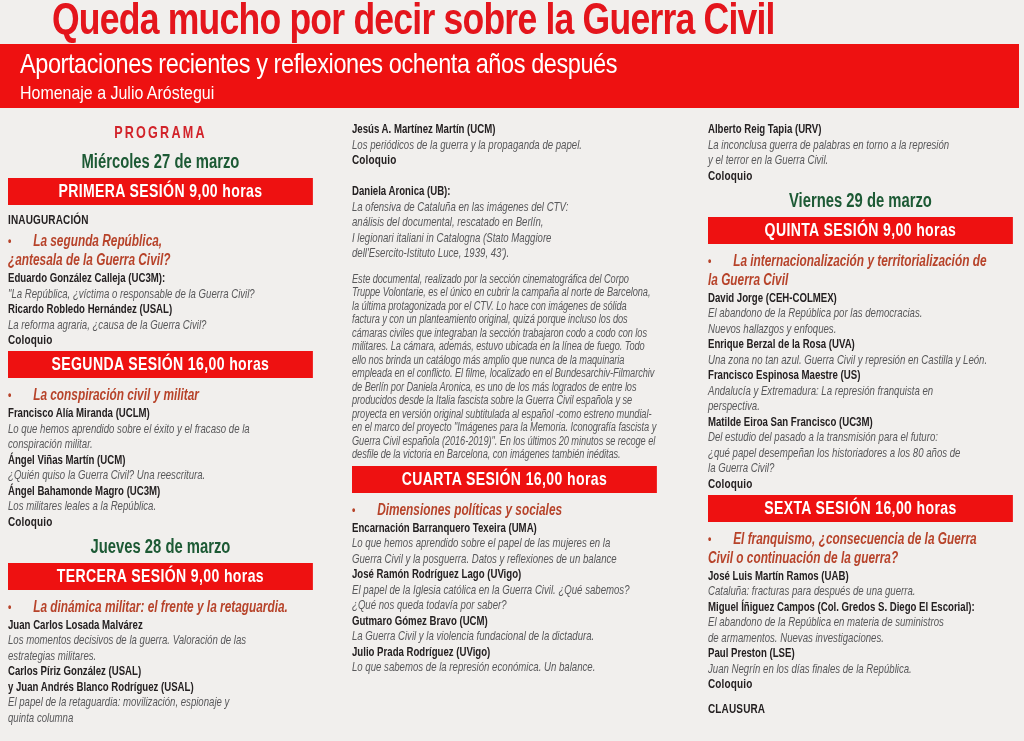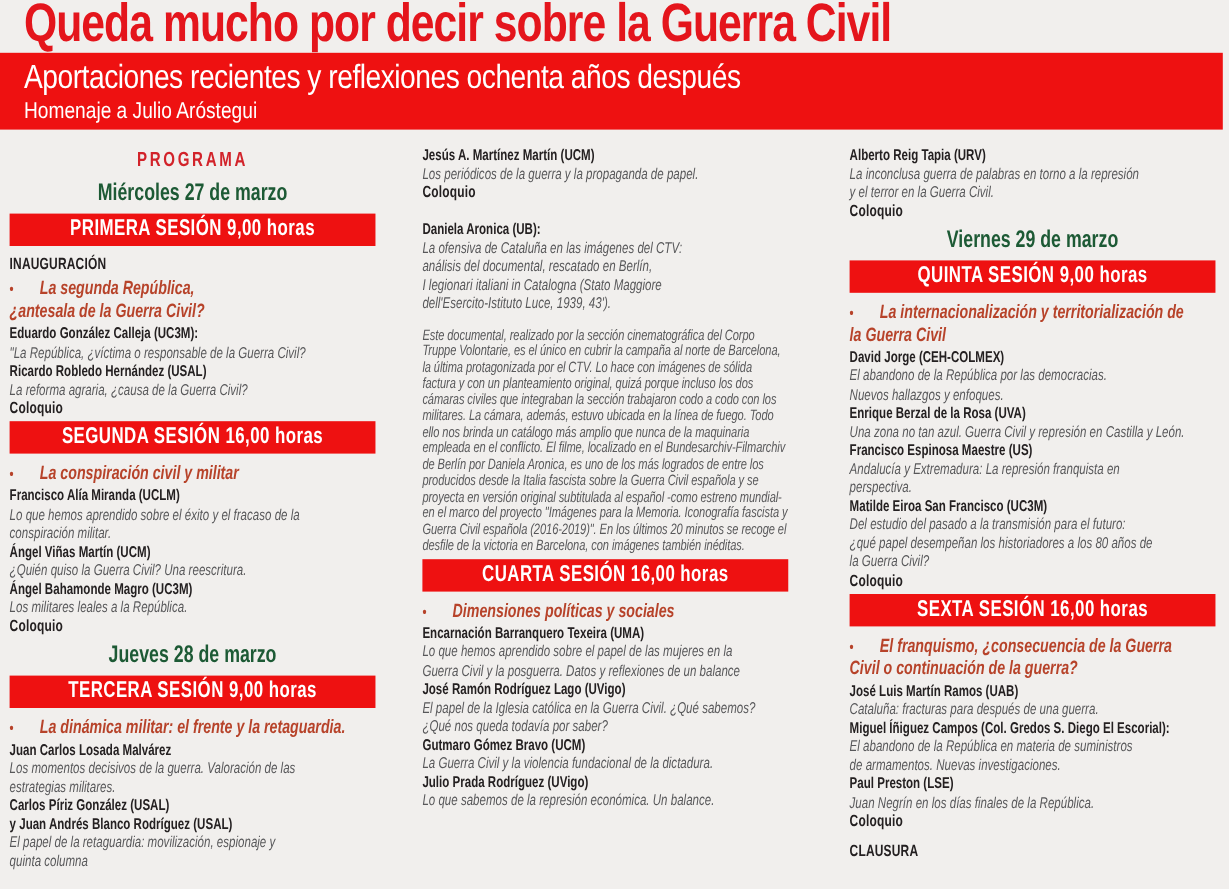--- a/index.html
+++ b/index.html
@@ -2,21 +2,21 @@
 <html><head>
 <meta charset="utf-8">
 <style>
   html,body { margin:0; padding:0; }
   body { background:#f1efed; font-family:"Liberation Sans","DejaVu Sans",sans-serif; }
   .page {
     position:relative; width:1024px; height:741px;
     background:#f1efed; overflow:hidden;
   }
   
-  .title-band { height:44px; overflow:hidden; }
+  .title-band { height:44px; overflow:hidden;margin-left:32px; }
   .title {
     display:block; width:1000px;
     margin:-5px 0 0 20px;
     transform:scaleX(0.79); transform-origin:left top;
     font-size:45px; line-height:48px; font-weight:bold;
     letter-spacing:-1px; color:#e4151c; white-space:nowrap;
   }
   .red-band {
     background:#ee1111; height:64px; margin-right:5px;
     box-sizing:border-box; padding:3px 0 0 20px; overflow:hidden;

